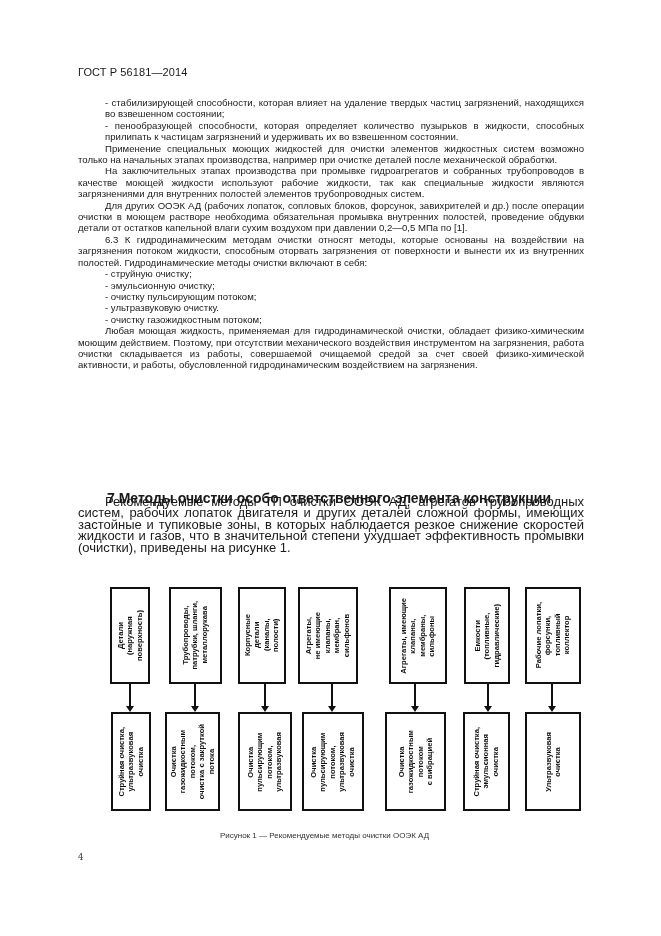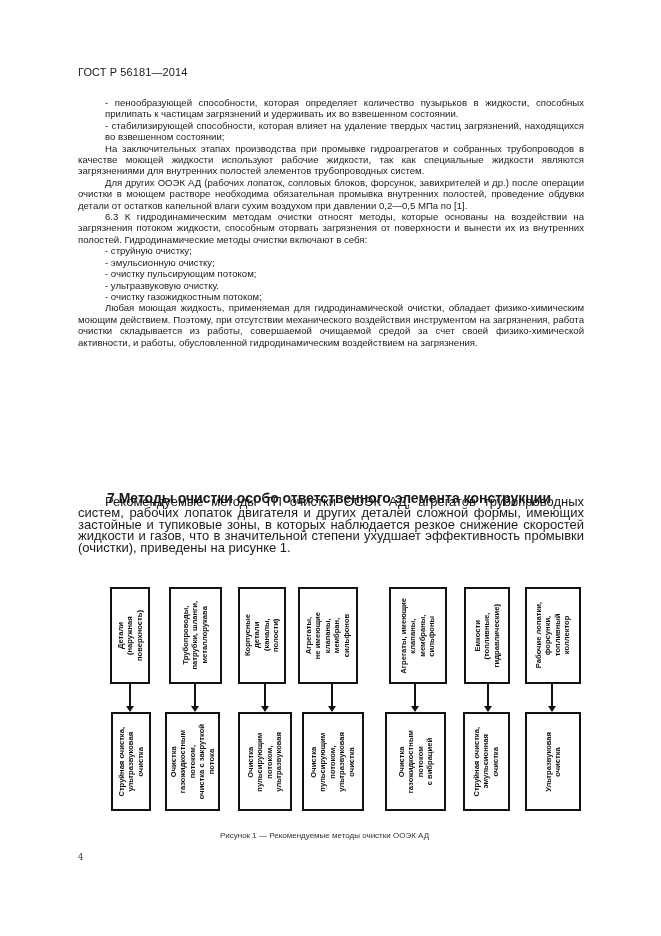--- a/index.html
+++ b/index.html
@@ -23,22 +23,23 @@
                border-right:4px solid transparent; border-top:6px solid #111; }
   .caption { position:absolute; left:0; width:649px; top:831px; text-align:center; font-size:8px; color:#333; }
   .page-num { position:absolute; left:78px; top:852px; font-size:8.5px; font-family:"DejaVu Serif", serif; color:#333; }
 </style>
 </head>
 <body>
 
 <div class="header">ГОСТ Р 56181—2014</div>
 
 <div class="body-text" style="top:97px;">
+  <p class="list">- стабилизирующей способности, которая влияет на удаление твердых частиц загрязнений, находящихся во взвешенном состоянии;</p>
   <p class="list">- пенообразующей способности, которая определяет количество пузырьков в жидкости, способных прилипать к частицам загрязнений и удерживать их во взвешенном состоянии.</p>
-  <p class="list">- стабилизирующей способности, которая влияет на удаление твердых частиц загрязнений, находящихся во взвешенном состоянии;</p>
+  <p>Применение специальных моющих жидкостей для очистки элементов жидкостных систем возможно только на начальных этапах производства, например при очистке деталей после механической обработки.</p>
   <p>На заключительных этапах производства при промывке гидроагрегатов и собранных трубопроводов в качестве моющей жидкости используют рабочие жидкости, так как специальные жидкости являются загрязнениями для внутренних полостей элементов трубопроводных систем.</p>
   <p>Для других ООЭК АД (рабочих лопаток, сопловых блоков, форсунок, завихрителей и др.) после операции очистки в моющем растворе необходима обязательная промывка внутренних полостей, проведение обдувки детали от остатков капельной влаги сухим воздухом при давлении 0,2—0,5 МПа по [1].</p>
   <p>6.3 К гидродинамическим методам очистки относят методы, которые основаны на воздействии на загрязнения потоком жидкости, способным оторвать загрязнения от поверхности и вынести их из внутренних полостей. Гидродинамические методы очистки включают в себя:</p>
   <p class="list">- струйную очистку;</p>
   <p class="list">- эмульсионную очистку;</p>
   <p class="list">- очистку пульсирующим потоком;</p>
   <p class="list">- ультразвуковую очистку.</p>
   <p class="list">- очистку газожидкостным потоком;</p>
   <p>Любая моющая жидкость, применяемая для гидродинамической очистки, обладает физико-химическим моющим действием. Поэтому, при отсутствии механического воздействия инструментом на загрязнения, работа очистки складывается из работы, совершаемой очищаемой средой за счет своей физико-химической активности, и работы, обусловленной гидродинамическим воздействием на загрязнения.</p>
 </div>

